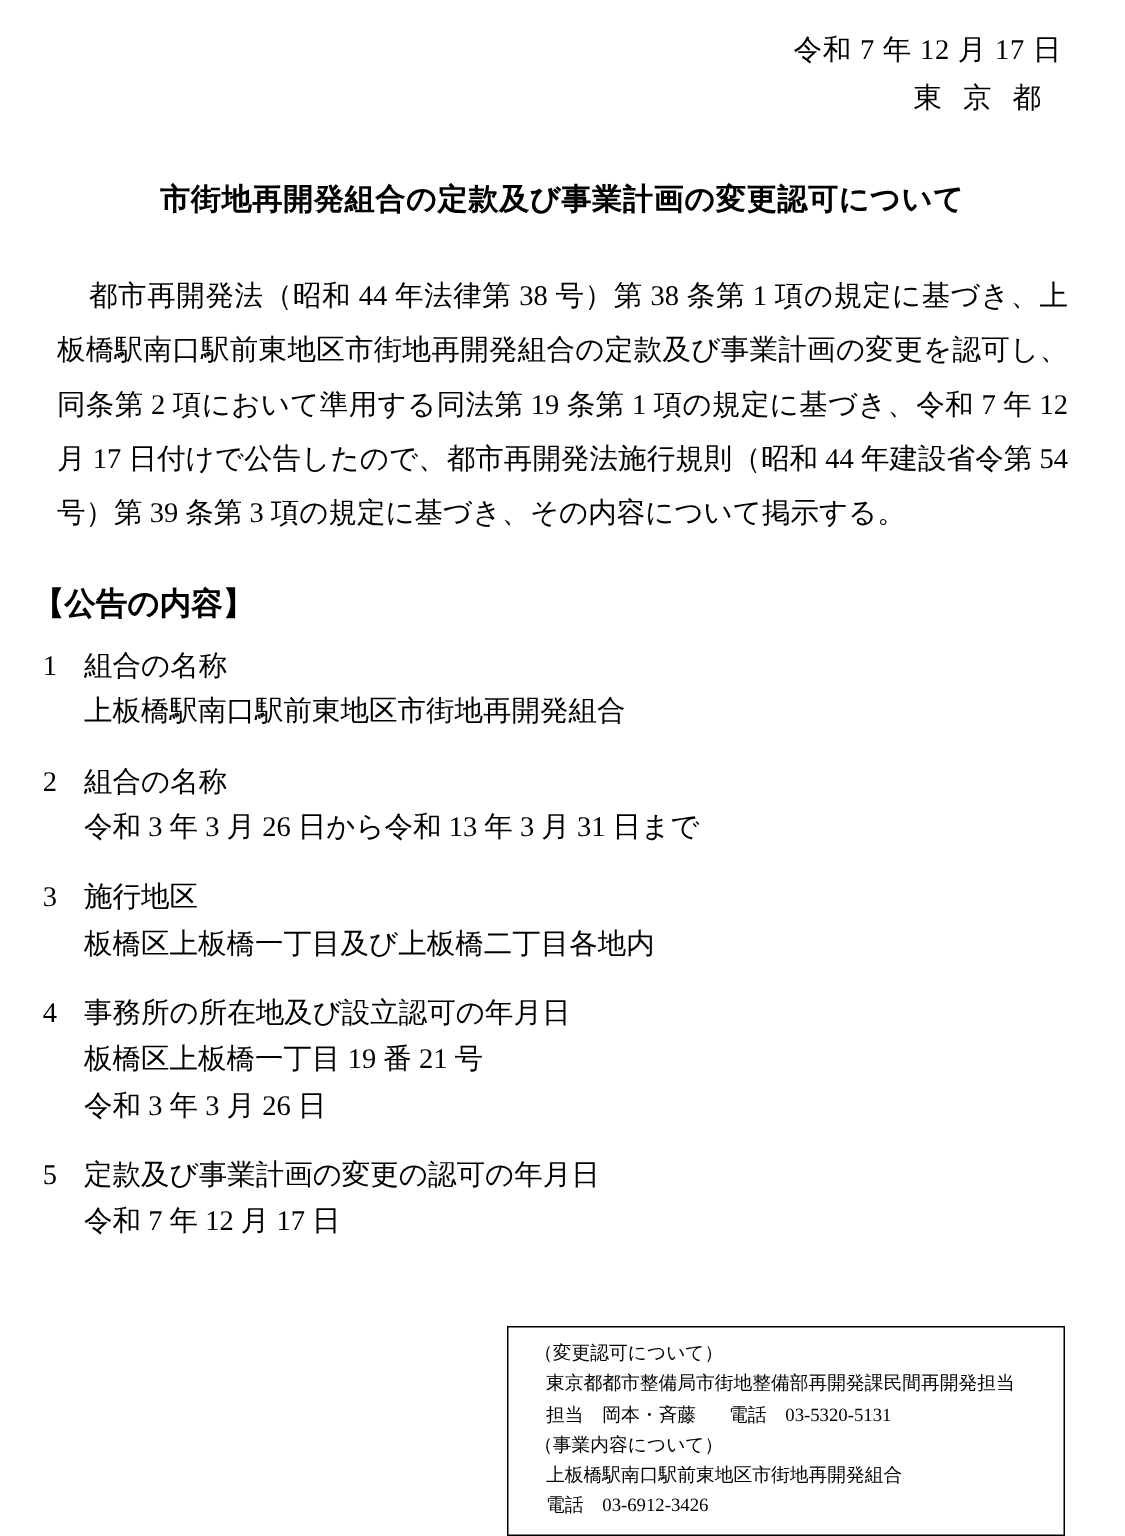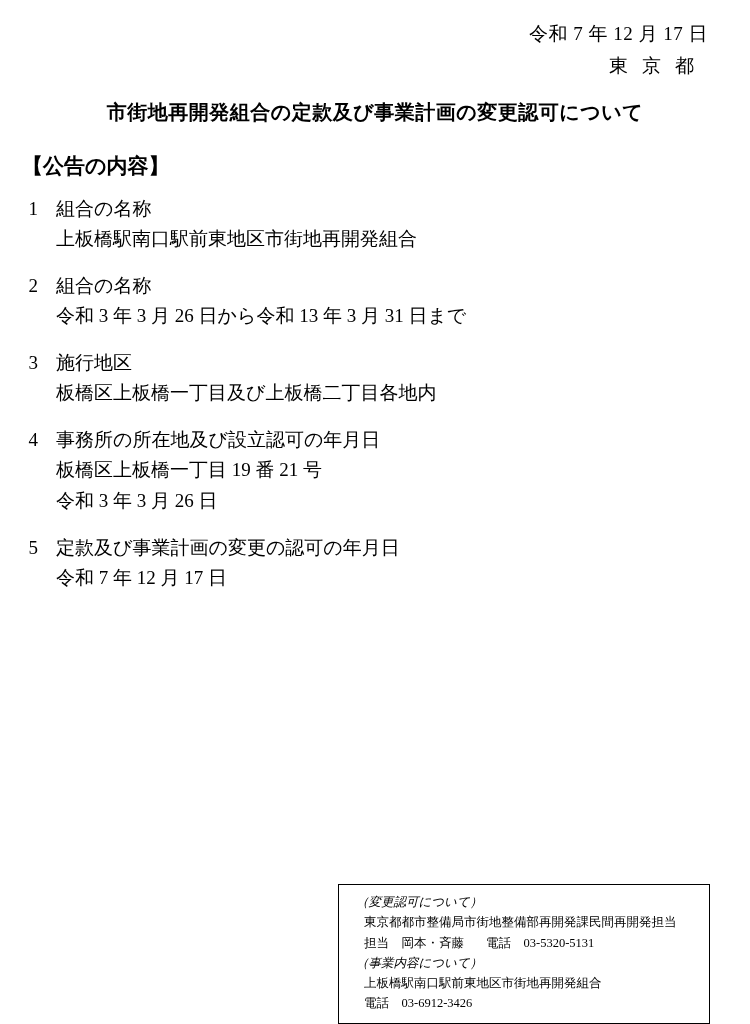--- a/index.html
+++ b/index.html
@@ -30,21 +30,21 @@
     line-height: 1.7;
   }
   .header-date {
     letter-spacing: 0.5px;
   }
   .header-issuer {
     letter-spacing: 14px;
     padding-right: 0px;
   }
   .doc-title {
-    margin-top: 16px;
+    margin-top: 36px;
     text-align: center;
     font-size: 20px;
     font-weight: bold;
     letter-spacing: 0.5px;
   }
   .body-text {
     margin: 34px 38px 0 38px;
     font-size: 19px;
     line-height: 1.92;
     text-align: justify;
@@ -92,36 +92,37 @@
     left: 338px;
     top: 866px;
     width: 372px;
     border: 1px solid #000000;
     box-sizing: border-box;
     padding: 7px 9px 9px 9px;
     font-size: 12.5px;
     line-height: 1.62;
     font-family: "Liberation Serif", "DejaVu Serif", serif;
   }
-  .contact-line.indent1 { padding-left: 8px; font-style: italic; }
+  .contact-line.indent1 { padding-left: 8px; }
   .contact-line.indent2 { padding-left: 16px; }
   .contact-tel { display: inline-block; padding-left: 22px; }
 </style>
 </head>
 <body>
 
 <div class="page">
 
   <div class="header-block">
     <div class="header-date">令和 7 年 12 月 17 日</div>
     <div class="header-issuer">東京都</div>
   </div>
 
   <div class="doc-title">市街地再開発組合の定款及び事業計画の変更認可について</div>
 
+  <div class="body-text"><span class="indent"></span><span>都市再開発法（昭和 44 年法律第 38 号）第 38 条第 1 項の規定に基づき、上板橋駅南口駅前東地区市街地再開発組合の定款及び事業計画の変更を認可し、同条第 2 項において準用する同法第 19 条第 1 項の規定に基づき、令和 7 年 12 月 17 日付けで公告したので、都市再開発法施行規則（昭和 44 年建設省令第 54 号）第 39 条第 3 項の規定に基づき、その内容について掲示する。</span></div>
 
   <div class="section-head">【公告の内容】</div>
 
   <ul class="items">
 
     <li class="item">
       <div class="item-num">1</div>
       <div class="item-body">
         <div class="item-title">組合の名称</div>
         <div class="item-line">上板橋駅南口駅前東地区市街地再開発組合</div>

